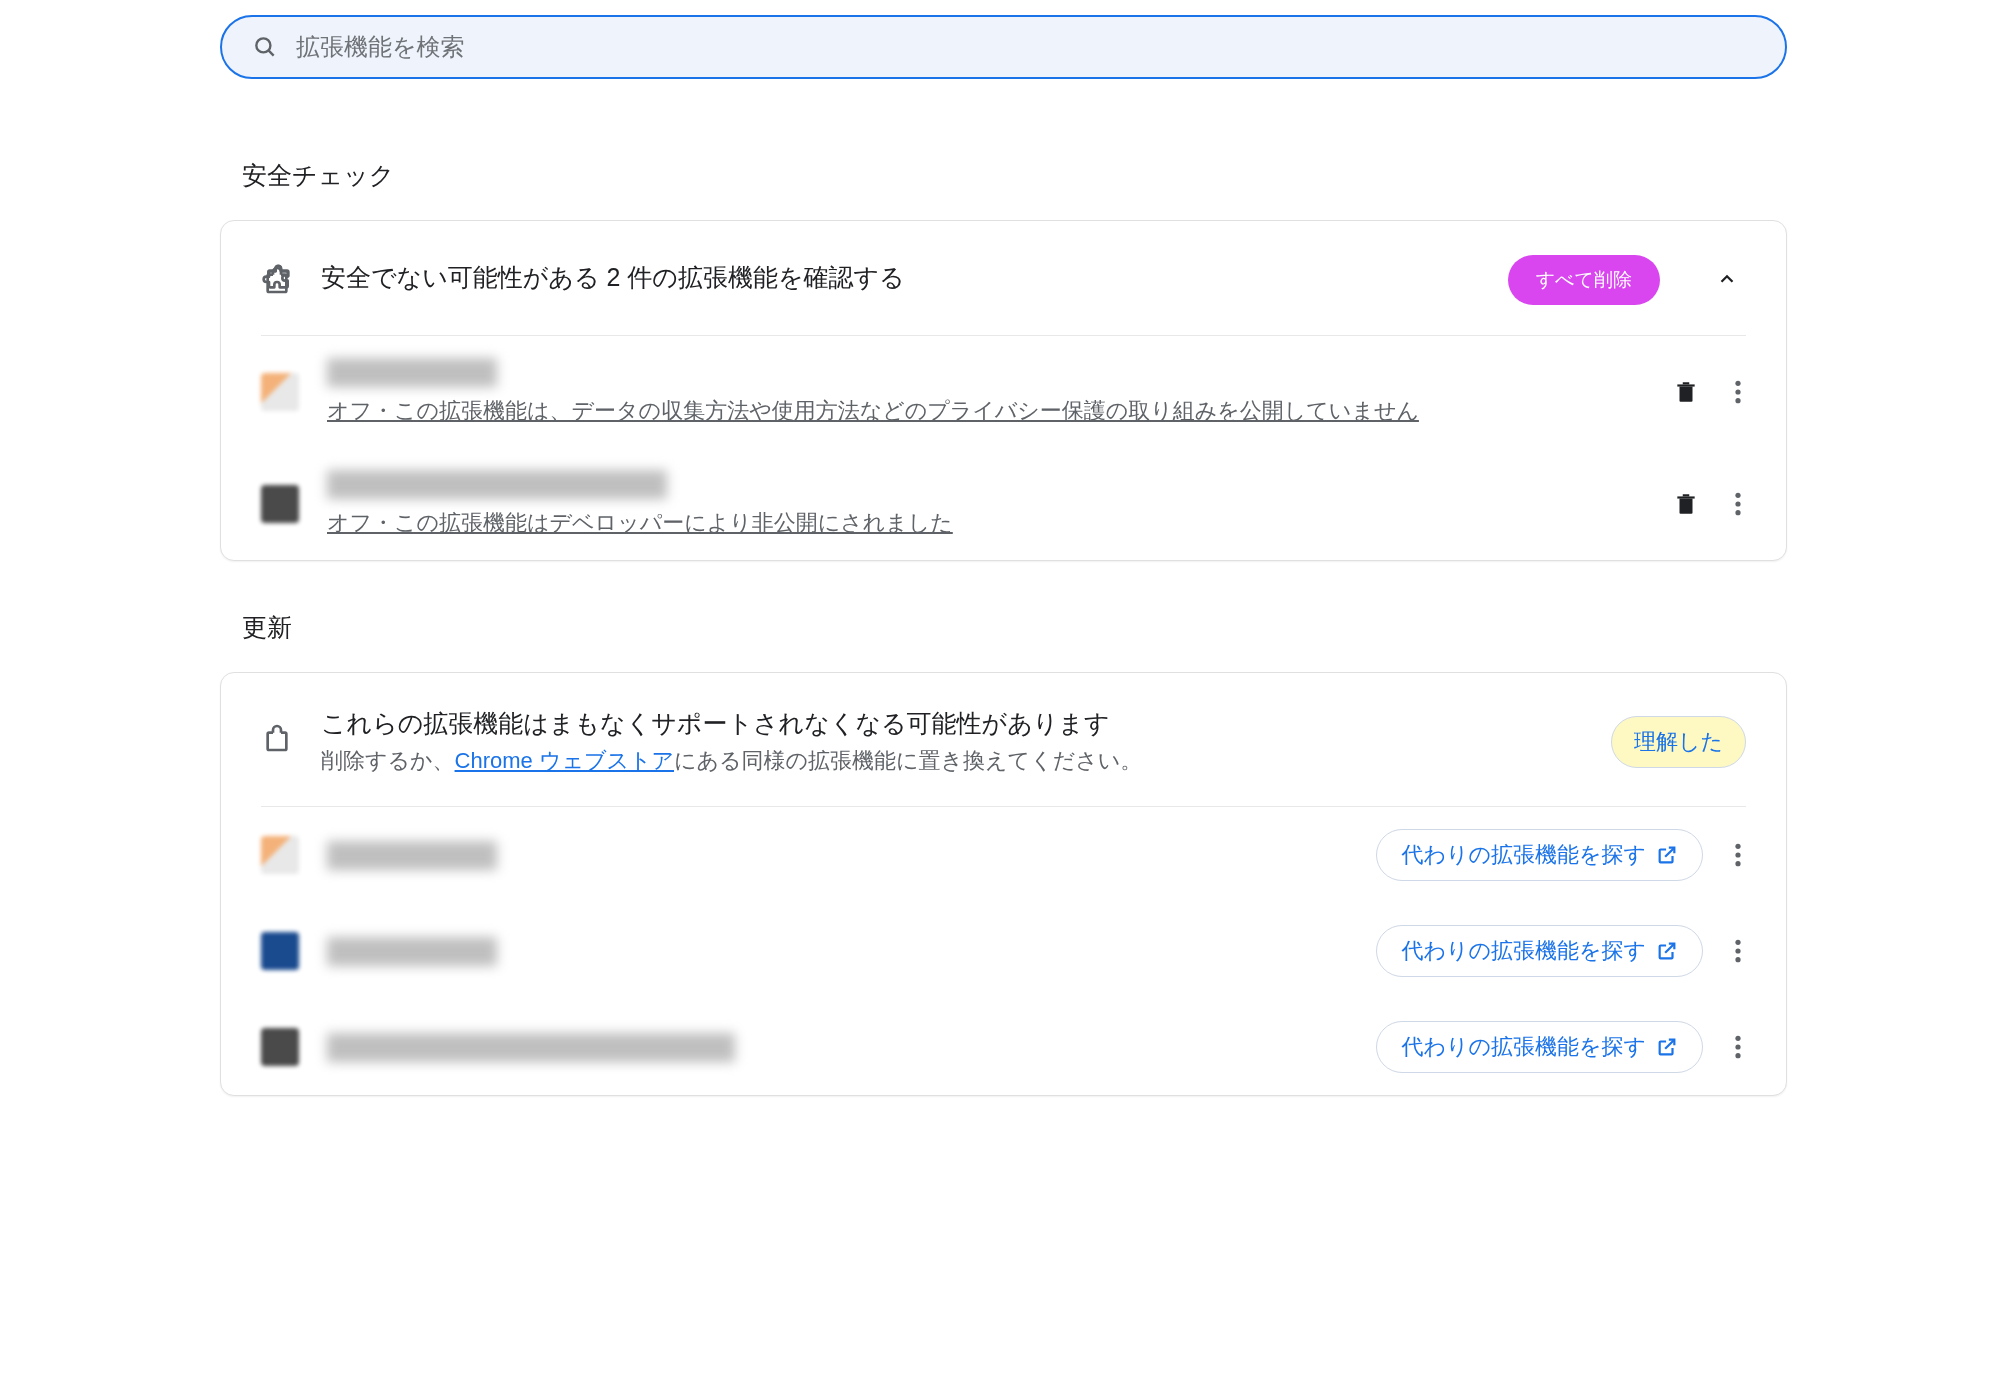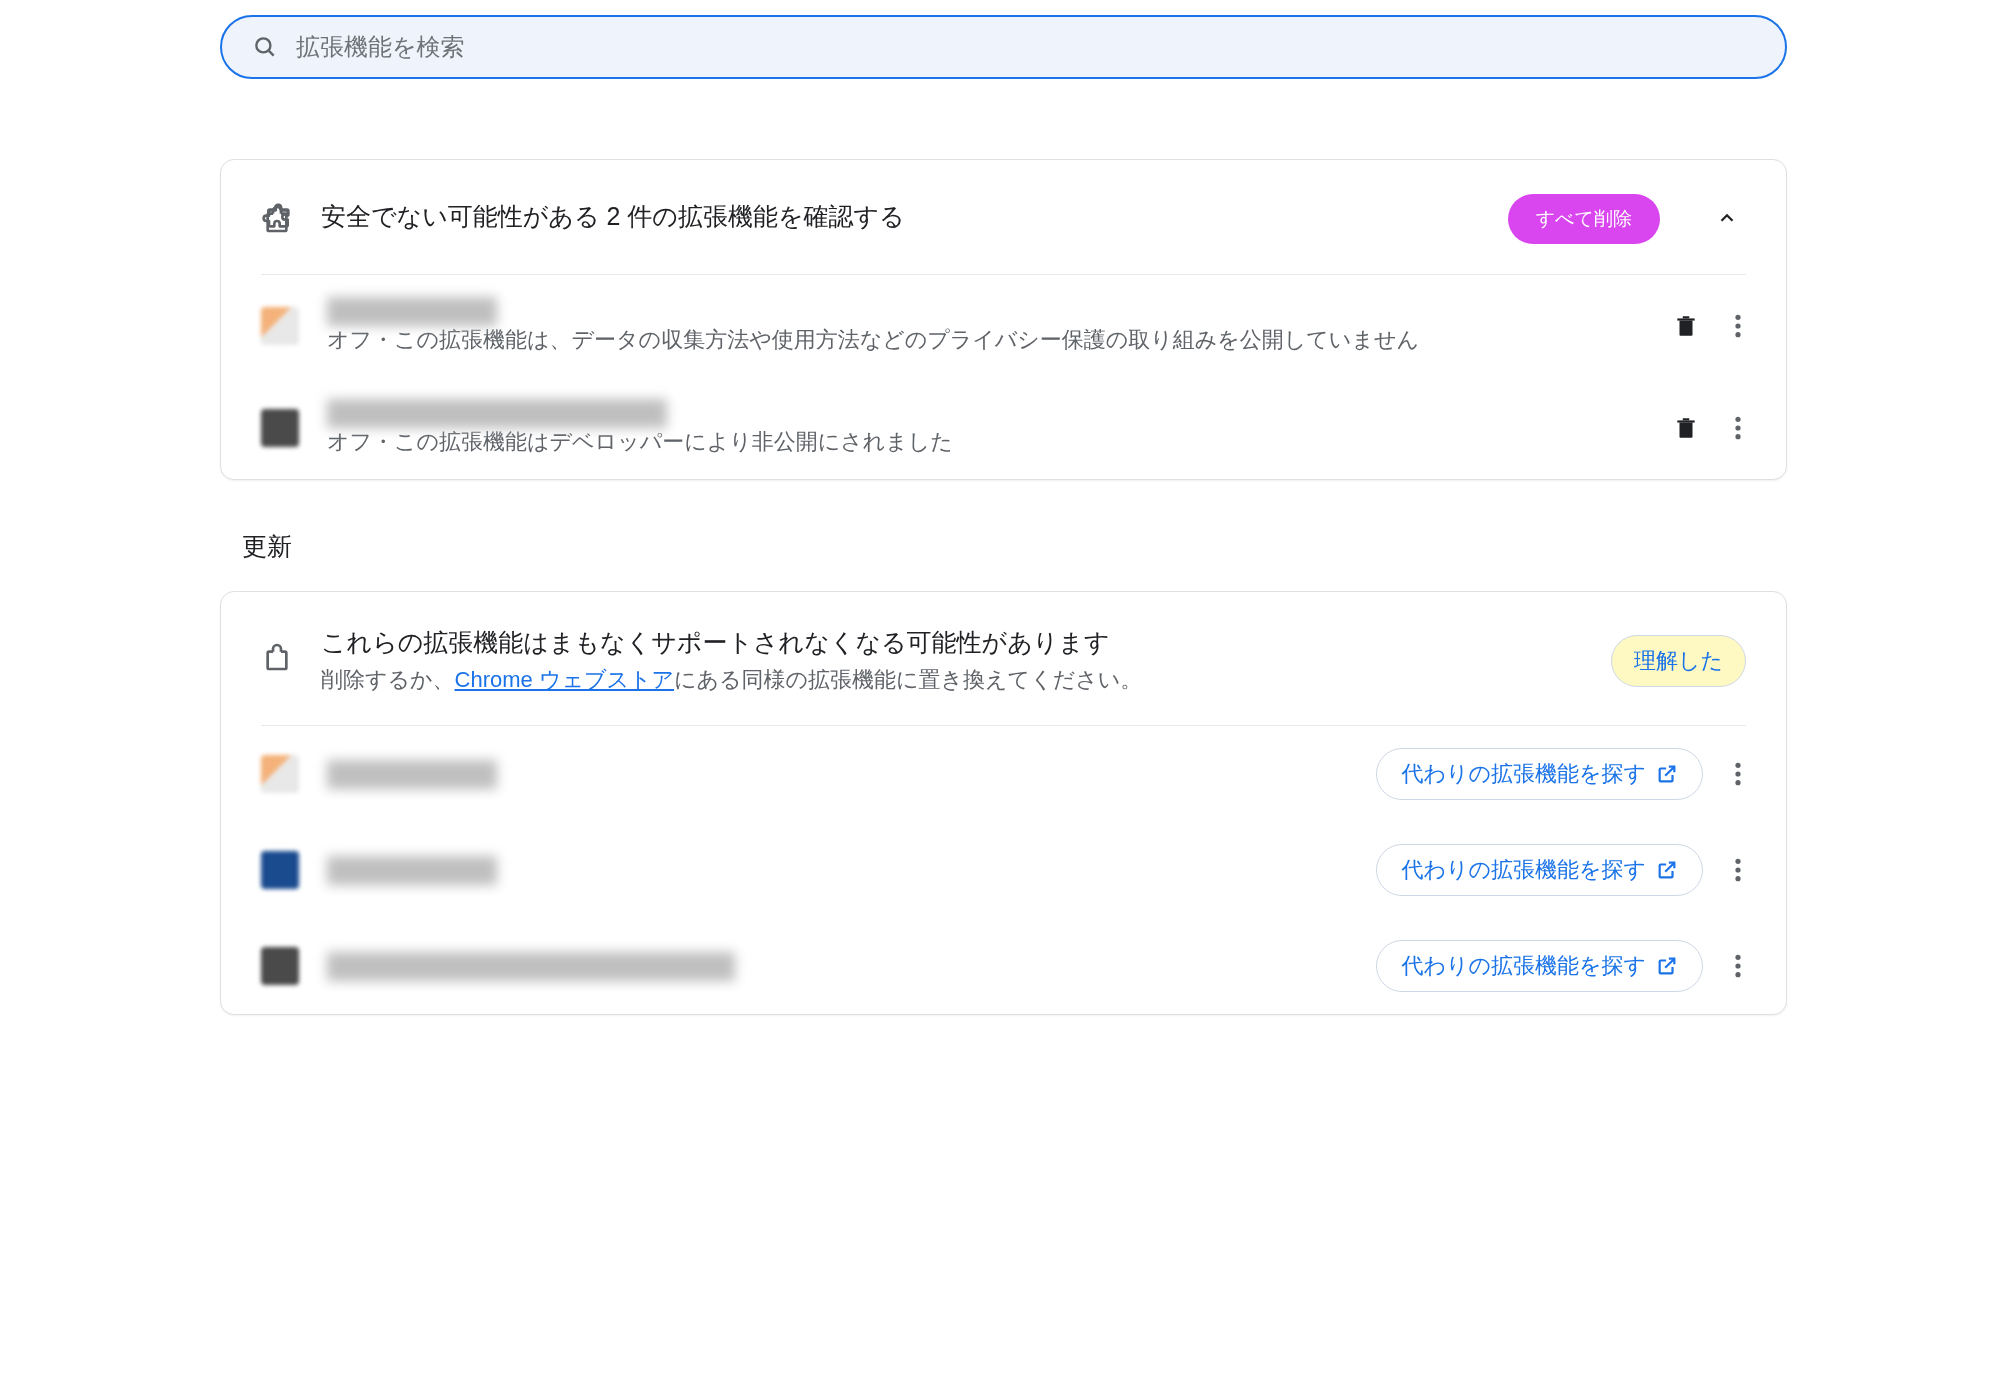--- a/index.html
+++ b/index.html
@@ -115,21 +115,22 @@
     .ext-body { flex: 1; }
     .ext-name {
       font-size: 24px;
       color: #bfbfbf;
       filter: blur(6px);
       user-select: none;
     }
     .ext-status {
       font-size: 22px;
       color: #5f6368;
-      margin-top: 0;
+      margin-top: 10px;
+      text-decoration: underline;
     }
     .row-actions {
       display: flex;
       align-items: center;
       gap: 27px;
     }
     .icon-btn {
       background: none;
       border: none;
       cursor: pointer;
@@ -152,20 +153,21 @@
 
 <div class="search-bar">
   <svg width="26" height="26" viewBox="0 0 24 24" fill="none" stroke="#5f6368" stroke-width="2.2">
     <circle cx="10.5" cy="10.5" r="6.5"></circle>
     <line x1="20" y1="20" x2="15.2" y2="15.2"></line>
   </svg>
   <input type="text" placeholder="拡張機能を検索" style="">
 </div>
 
 <div>
+  <h2 class="section-title">安全チェック</h2>
 
   <div class="card">
     <div class="card-header">
       <span class="ext-icon">
         <svg width="32" height="32" viewBox="0 0 24 24" fill="none" stroke="#5f6368" stroke-width="2" stroke-linejoin="round">
           <path d="M20 11V8a1 1 0 0 0-1-1h-4V5a2 2 0 1 0-4 0v2H7a1 1 0 0 0-1 1v3H4a2 2 0 1 0 0 4h2v3a1 1 0 0 0 1 1h3v-2a2 2 0 1 1 4 0v2h5a1 1 0 0 0 1-1v-4h-2a2 2 0 1 1 0-4h2z" fill="none"></path>
           <path d="M20.5 11V7.5a1 1 0 0 0-1-1H15V5a2.1 2.1 0 1 0-4.2 0v1.5H6.5a1 1 0 0 0-1 1V12"></path>
           <path d="M5.5 12v7a1 1 0 0 0 1 1H19.5a1 1 0 0 0 1-1v-4" stroke-opacity="0"></path>
         </svg>
         <svg width="32" height="32" viewBox="0 0 24 24" fill="none" stroke="#5f6368" stroke-width="2" style="margin-top:-32px;display:block">

